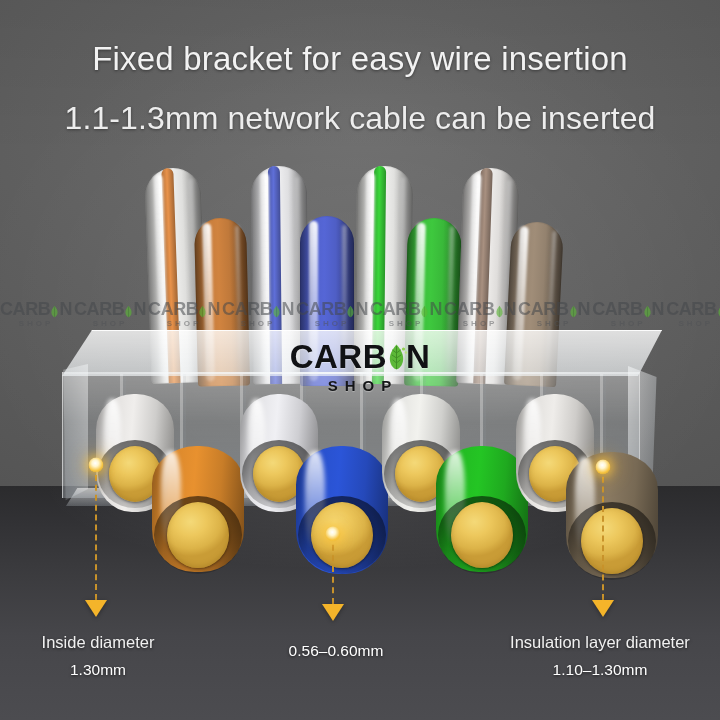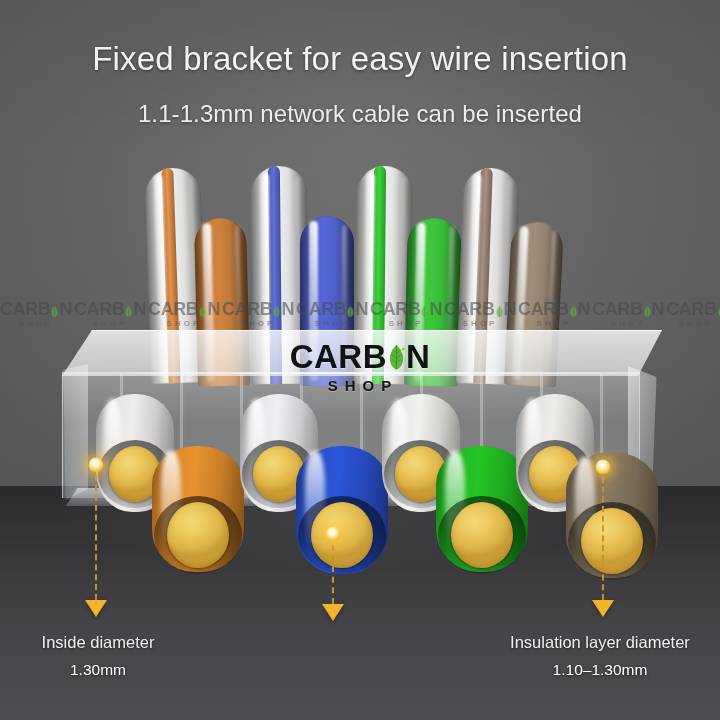--- a/index.html
+++ b/index.html
@@ -34,21 +34,21 @@
     font-size:33px;
     font-weight:400;
     letter-spacing:.2px;
     text-shadow:0 1px 3px rgba(0,0,0,.45);
     white-space:nowrap;
   }
   #subhead {
     position:absolute; top:100px; left:0; width:720px;
     text-align:center;
     color:#ededed;
-    font-size:24px;
+    font-size:32px;
     font-weight:400;
     letter-spacing:.1px;
     text-shadow:0 1px 3px rgba(0,0,0,.4);
     white-space:nowrap;
   }
 
   
   .table-top {
     position:absolute; left:0; top:486px; width:720px; height:234px;
     background:linear-gradient(180deg,#2b2b2d 0%, #313134 14%, #3a3a3d 34%, #46464a 64%, #4c4c50 100%);
@@ -498,20 +498,21 @@
         <div class="arrow-head" style="left: 603px; top: 600px;"></div>
         <div class="dot-glow" style="left: 603px; top: 467px;"></div>
       </div>
     </div>
   <div id="captions">
       <div class="caption" style="left: -62px; top: 633px; width: 320px;">
         <div class="cap-title">Inside diameter</div>
         <div class="cap-value">1.30mm</div>
       </div>
       <div class="caption" style="left: 176px; top: 633px; width: 320px;">
+        <div class="cap-value">0.56–0.60mm</div>
       </div>
       <div class="caption" style="left: 440px; top: 633px; width: 320px;">
         <div class="cap-title">Insulation layer diameter</div>
         <div class="cap-value">1.10–1.30mm</div>
       </div>
     </div>
 
 </div>
 
 </body></html>

